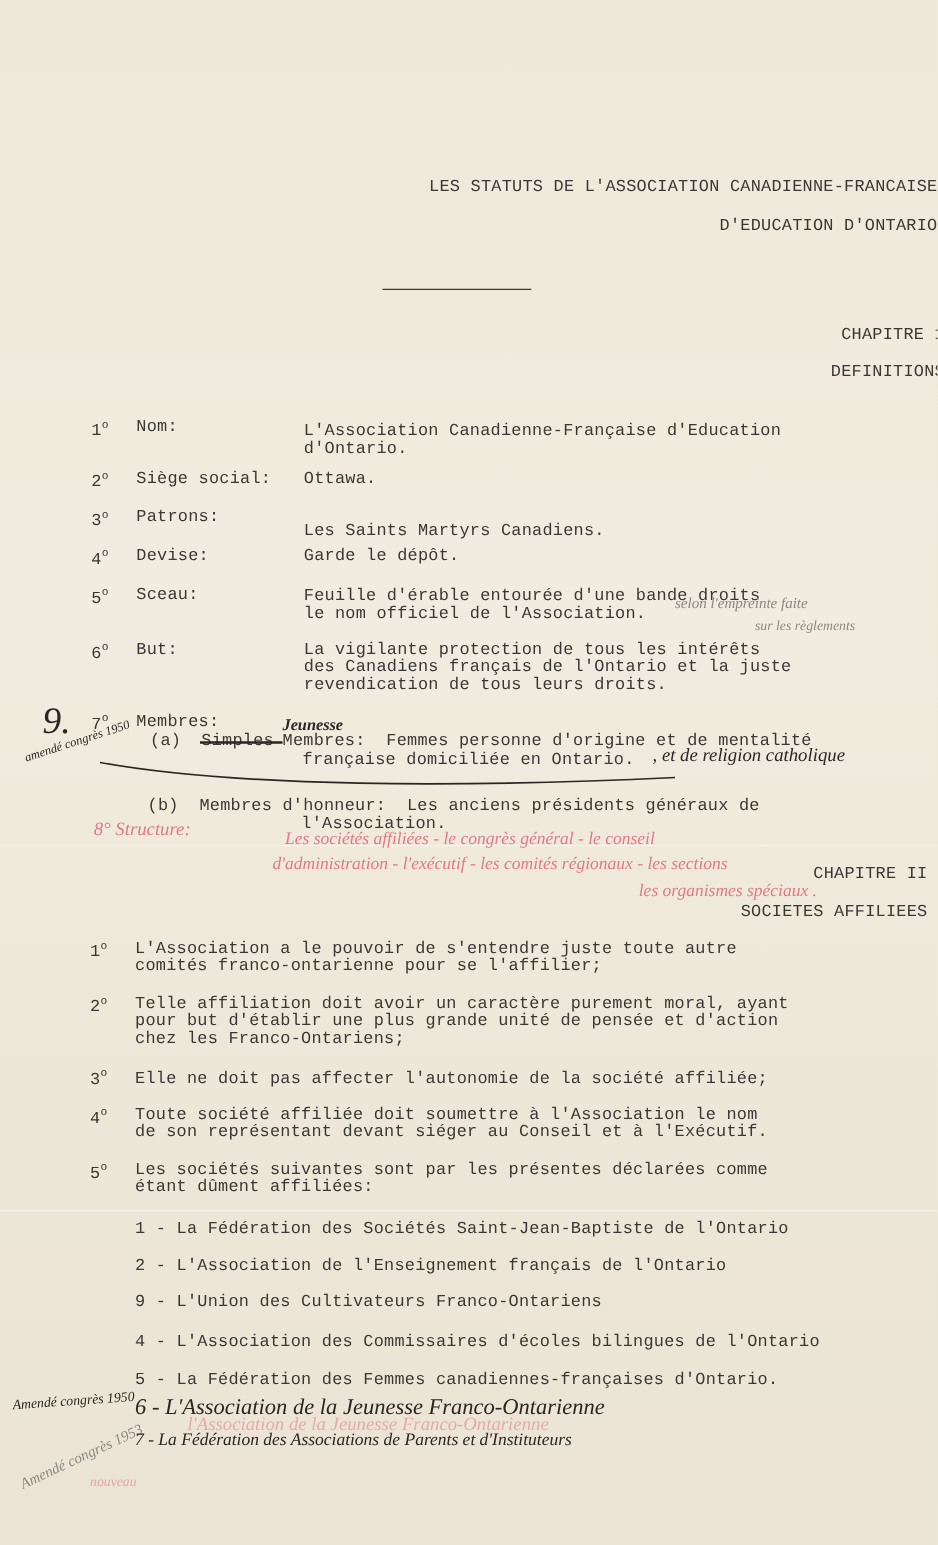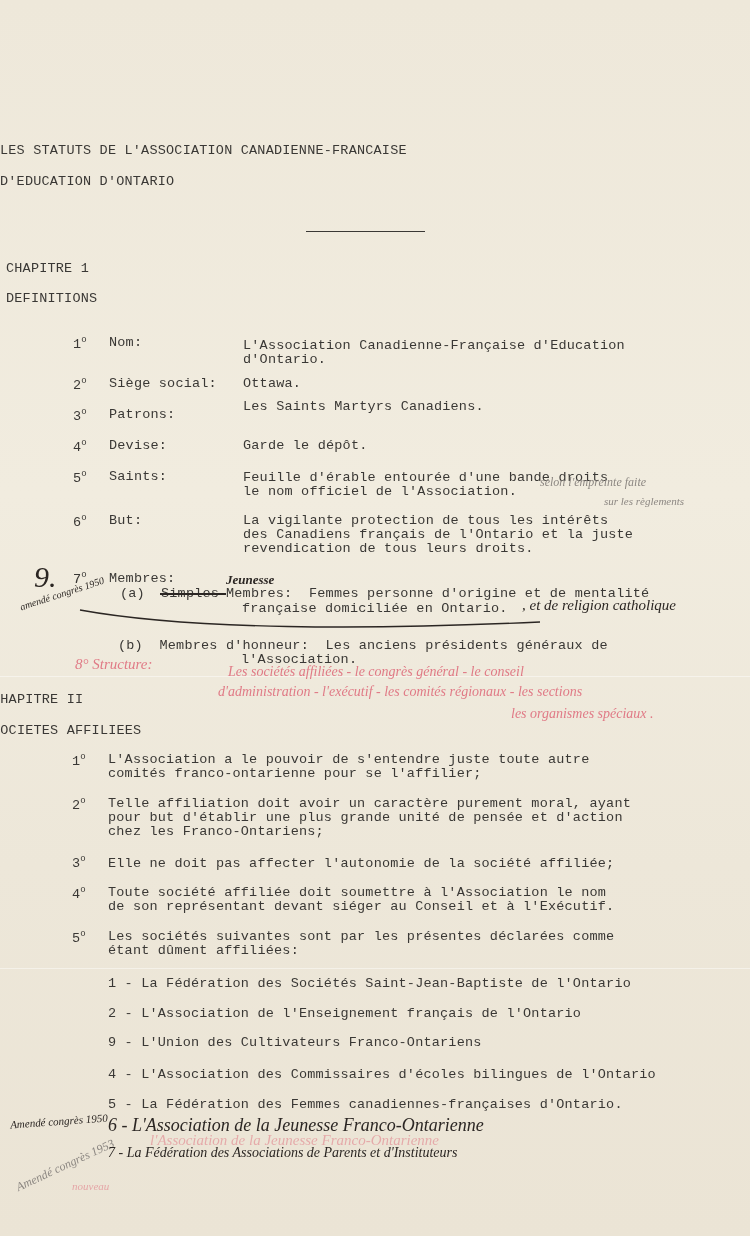--- a/index.html
+++ b/index.html
@@ -12,21 +12,21 @@
   }
   .paper {
     position:absolute; inset:0;
     background:linear-gradient(180deg,#eee8da 0%,#f1ecdf 40%,#ede7d9 70%,#ebe4d5 100%);
   }
   .fold {
     position:absolute; left:0; right:0; height:1px;
     background:rgba(255,255,255,0.45);
   }
   .t { position:absolute; font-size:13.5px; line-height:15px; white-space:pre; letter-spacing:0.2px; }
-  .c { text-align:left; left:0; width:750px; }
+  .c { text-align:right; left:0; width:750px; }
   .num sup { font-size:9px; vertical-align:6px; }
   .rule { position:absolute; left:306px; width:119px; top:231px; height:1px; background:#3a3835; }
   .hand { font-family:"Liberation Serif","DejaVu Serif",serif; font-style:italic; white-space:pre; position:absolute; }
   .pencil { color:#8c8782; }
   .red { color:#e07a86; }
   .ink { color:#2b2623; }
   .strike { position:absolute; height:2px; background:#2b2623; }
 </style>
 </head>
 <body>
@@ -47,28 +47,28 @@
   <div class="t" style="left:109px;top:335px">Nom:</div>
   <div class="t" style="left:243px;top:338px">L'Association Canadienne-Française d'Education</div>
   <div class="t" style="left:243px;top:352px">d'Ontario.</div>
 
   <div class="t num" style="left:73px;top:374px"><span>2</span><sup>o</sup></div>
   <div class="t" style="left:109px;top:376px">Siège social:</div>
   <div class="t" style="left:243px;top:376px">Ottawa.</div>
 
   <div class="t num" style="left:73px;top:405px"><span>3</span><sup>o</sup></div>
   <div class="t" style="left:109px;top:407px">Patrons:</div>
-  <div class="t" style="left:243px;top:399px">Les Saints Martyrs Canadiens.</div>
+  <div class="t" style="left:243px;top:418px">Les Saints Martyrs Canadiens.</div>
 
   <div class="t num" style="left:73px;top:436px"><span>4</span><sup>o</sup></div>
   <div class="t" style="left:109px;top:438px">Devise:</div>
   <div class="t" style="left:243px;top:438px">Garde le dépôt.</div>
 
   <div class="t num" style="left:73px;top:467px"><span>5</span><sup>o</sup></div>
-  <div class="t" style="left:109px;top:469px">Saints:</div>
+  <div class="t" style="left:109px;top:469px">Sceau:</div>
   <div class="t" style="left:243px;top:470px">Feuille d'érable entourée d'une bande droits</div>
   <div class="t" style="left:243px;top:484px">le nom officiel de l'Association.</div>
 
   <div class="t num" style="left:73px;top:511px"><span>6</span><sup>o</sup></div>
   <div class="t" style="left:109px;top:513px">But:</div>
   <div class="t" style="left:243px;top:513px">La vigilante protection de tous les intérêts</div>
   <div class="t" style="left:243px;top:527px">des Canadiens français de l'Ontario et la juste</div>
   <div class="t" style="left:243px;top:541px">revendication de tous leurs droits.</div>
 
   <div class="t num" style="left:73px;top:568px"><span>7</span><sup>o</sup></div>

